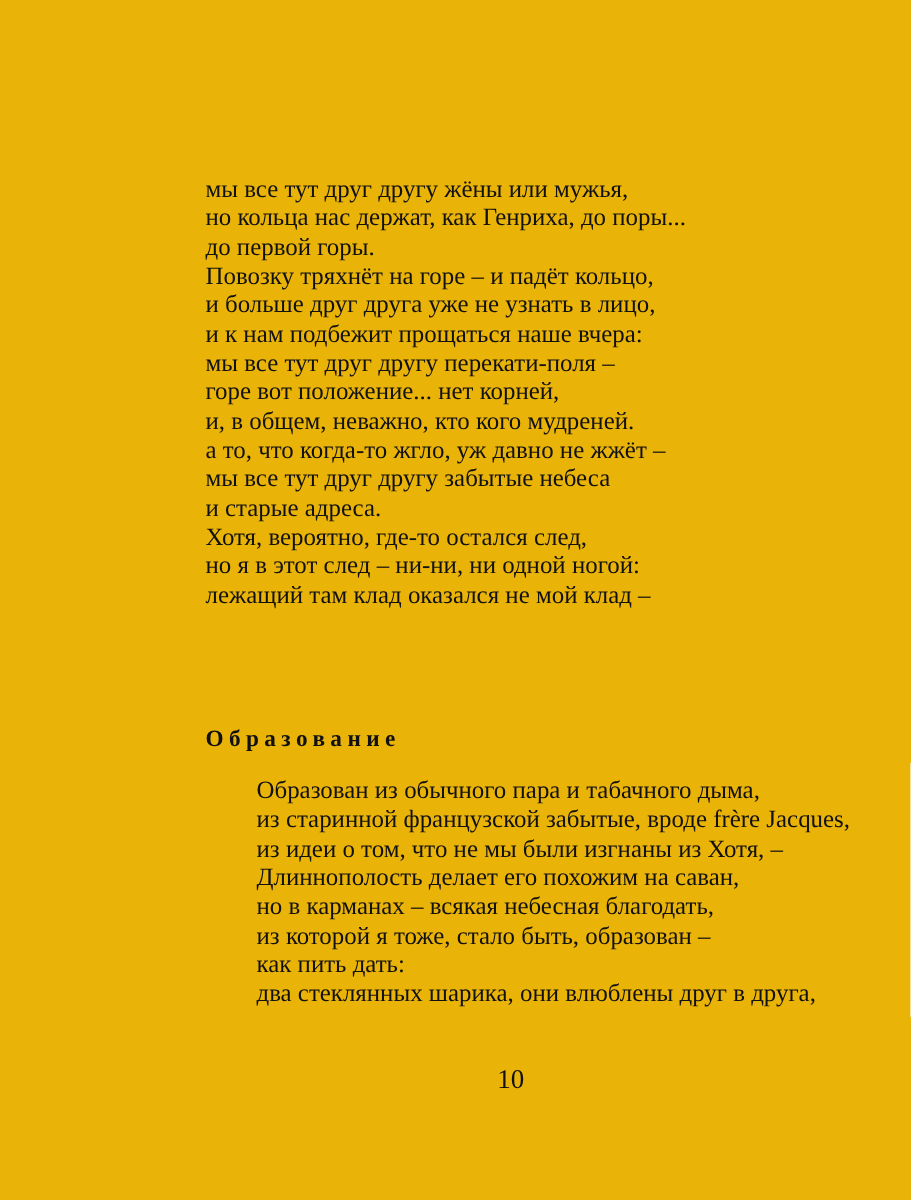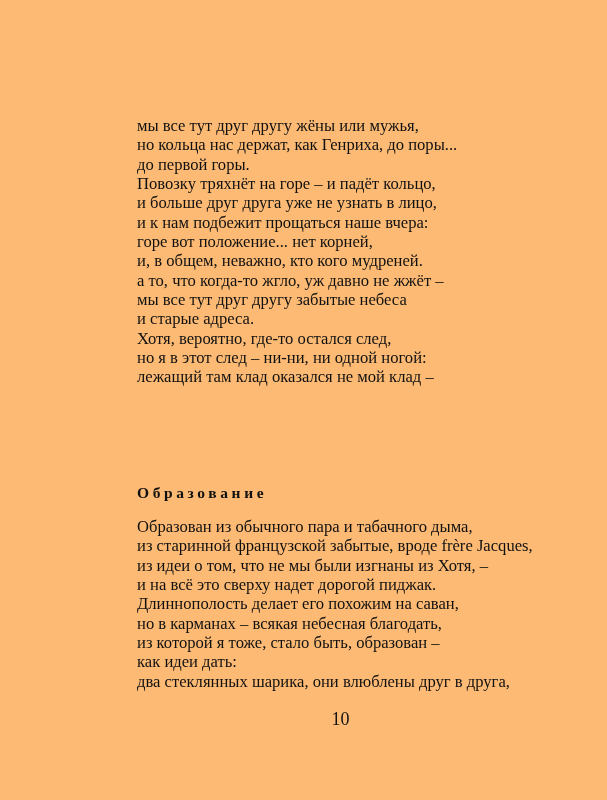--- a/index.html
+++ b/index.html
@@ -1,17 +1,17 @@
 <!DOCTYPE html>
 <html><head>
   <meta charset="utf-8">
   <style>
     html, body { margin: 0; padding: 0; background: #ffffff; }
     body { width: 607px; height: 800px; position: relative; overflow: hidden; }
-    .page { position: absolute; left: 0; top: 0; width: 607px; height: 800px; background: #fdba74; }
+    .page { position: absolute; left: 0; top: 0; width: 607px; height: 800px; background: #eab308; }
     .text-block {
       position: absolute;
       left: 137px;
       font-family: "Liberation Serif", "DejaVu Serif", serif;
       font-size: 16.6px;
       line-height: 19.35px;
       color: #111;
       white-space: nowrap;
     }
     .stanza-1 { top: 116px; }
@@ -19,21 +19,21 @@
       position: absolute;
       left: 137px;
       top: 484px;
       font-family: "Liberation Serif", "DejaVu Serif", serif;
       font-weight: bold;
       font-size: 15.5px;
       letter-spacing: 3.6px;
       color: #111;
       white-space: nowrap;
     }
-    .stanza-2 { top: 517px; }
+    .stanza-2 { top: 517px; margin-left: 34px; }
     .line { display: block; height: 19.35px; }
     .page-number {
       position: absolute;
       left: 0; width: 607px;
       top: 709px;
       text-align: center;
       font-family: "Liberation Serif", "DejaVu Serif", serif;
       font-size: 18px;
       color: #111;
       margin-left: 37px;
@@ -44,39 +44,39 @@
 
 <div class="page">
 
   <div class="text-block stanza-1">
     <span class="line">мы все тут друг другу жёны или мужья,</span>
     <span class="line">но кольца нас держат, как Генриха, до поры...</span>
     <span class="line">до первой горы.</span>
     <span class="line">Повозку тряхнёт на горе – и падёт кольцо,</span>
     <span class="line">и больше друг друга уже не узнать в лицо,</span>
     <span class="line">и к нам подбежит прощаться наше вчера:</span>
+    <span class="line">мы все тут друг другу перекати-поля –</span>
     <span class="line">горе вот положение... нет корней,</span>
     <span class="line">и, в общем, неважно, кто кого мудреней.</span>
     <span class="line">а то, что когда-то жгло, уж давно не жжёт –</span>
     <span class="line">мы все тут друг другу забытые небеса</span>
     <span class="line">и старые адреса.</span>
     <span class="line">Хотя, вероятно, где-то остался след,</span>
     <span class="line">но я в этот след – ни-ни, ни одной ногой:</span>
     <span class="line">лежащий там клад оказался не мой клад –</span>
   </div>
 
   <div class="section-title">Образование</div>
 
   <div class="text-block stanza-2">
     <span class="line">Образован из обычного пара и табачного дыма,</span>
     <span class="line">из старинной французской забытые, вроде frère Jacques,</span>
     <span class="line">из идеи о том, что не мы были изгнаны из Хотя, –</span>
-    <span class="line">и на всё это сверху надет дорогой пиджак.</span>
     <span class="line">Длиннополость делает его похожим на саван,</span>
     <span class="line">но в карманах – всякая небесная благодать,</span>
     <span class="line">из которой я тоже, стало быть, образован –</span>
-    <span class="line">как идеи дать:</span>
+    <span class="line">как пить дать:</span>
     <span class="line">два стеклянных шарика, они влюблены друг в друга,</span>
   </div>
 
   <div class="page-number">10</div>
 
 </div>
 
 </body></html>

